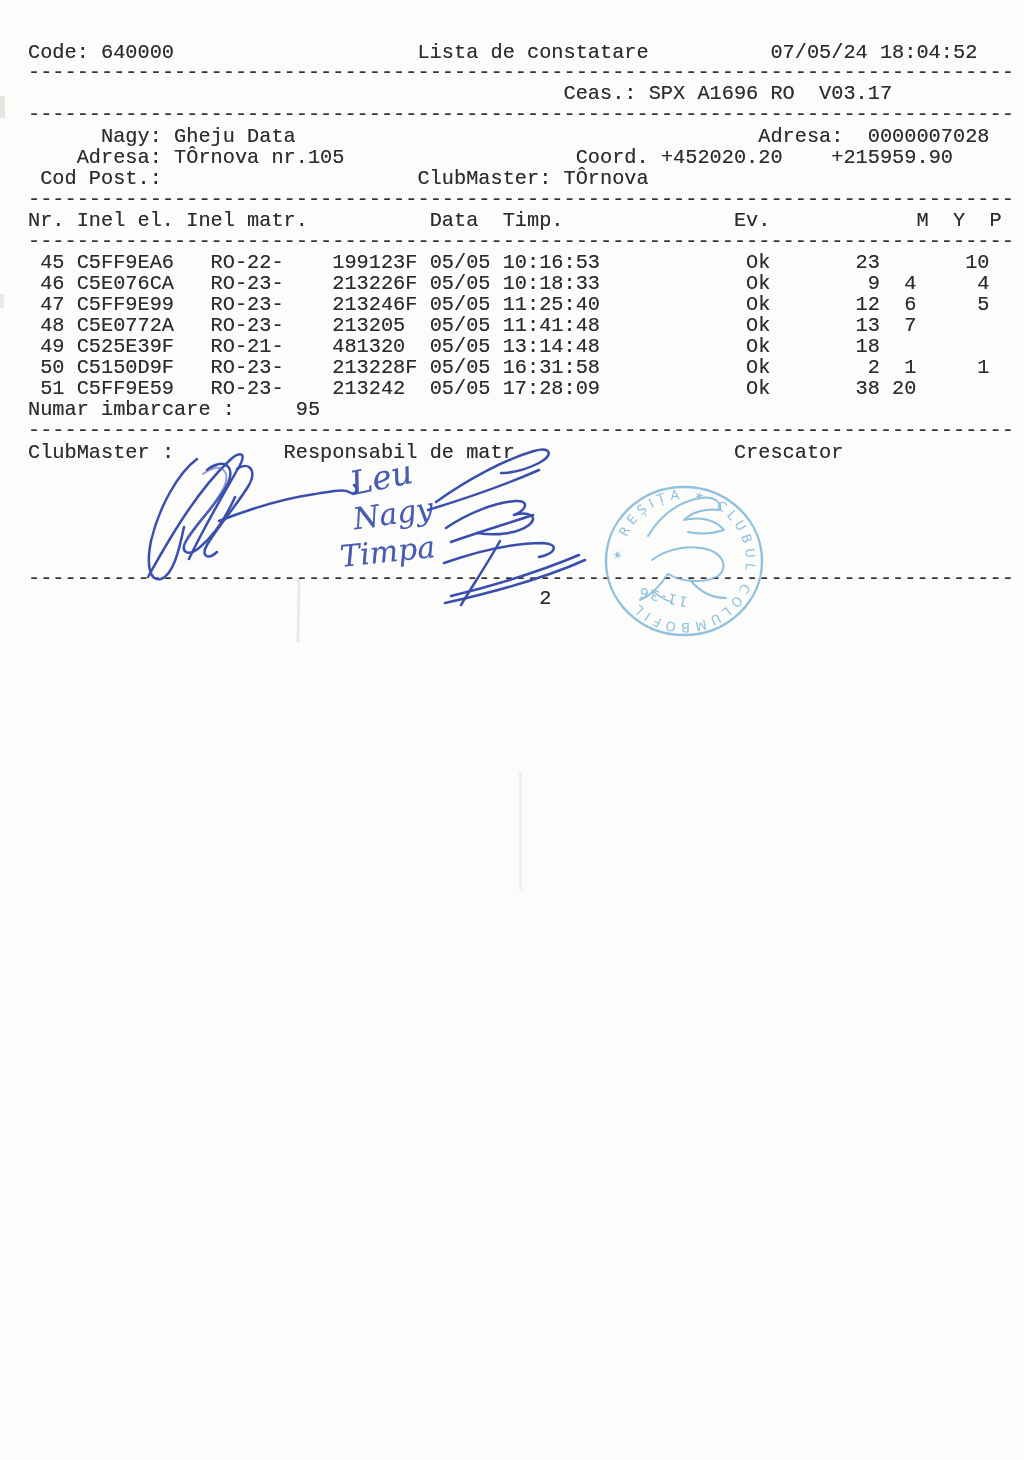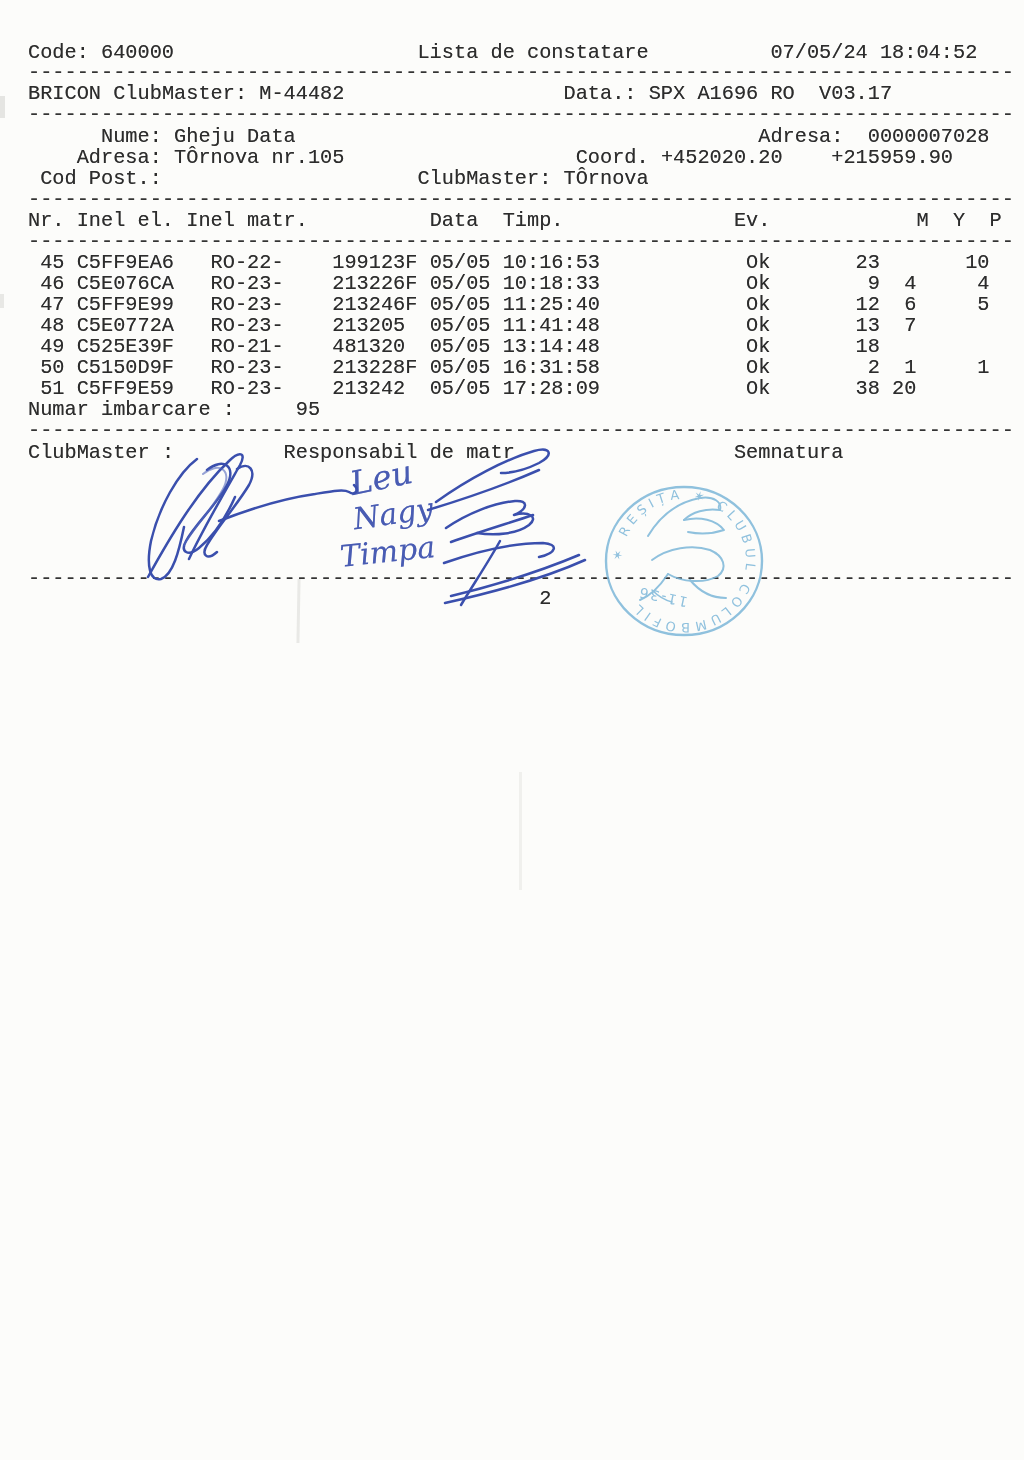--- a/index.html
+++ b/index.html
@@ -40,29 +40,28 @@
     <span class="at" style="left:0ch">Code:</span>
     <span class="at" style="left:6ch">640000</span>
     <span class="at" style="left:32ch">Lista de constatare</span>
     <span class="at" style="left:61ch">07/05/24</span>
     <span class="at" style="left:70ch">18:04:52</span>
   </div>
 
   <div class="ln sep" style="top:62px">---------------------------------------------------------------------------------</div>
 
   <div class="ln" style="top:83px">
-    <span class="at" style="left:0ch">BRICON ClubMaster: M-44482</span>
-    <span class="at" style="left:44ch">Data.:</span>
+    <span class="at" style="left:44ch">Ceas.:</span>
     <span class="at" style="left:51ch">SPX A1696 RO  V03.17</span>
   </div>
 
   <div class="ln sep" style="top:104px">---------------------------------------------------------------------------------</div>
 
   <div class="ln" style="top:126px">
-    <span class="at" style="left:6ch">Nume:</span>
+    <span class="at" style="left:6ch">Nagy:</span>
     <span class="at" style="left:12ch">Gheju Data</span>
     <span class="at" style="left:60ch">Adresa:</span>
     <span class="at" style="left:69ch">0000007028</span>
   </div>
 
   <div class="ln" style="top:147px">
     <span class="at" style="left:4ch">Adresa:</span>
     <span class="at" style="left:12ch">TÔrnova nr.105</span>
     <span class="at" style="left:45ch">Coord.</span>
     <span class="at" style="left:52ch">+452020.20</span>
@@ -104,21 +103,21 @@
   <div class="ln" style="top:399px">
     <span class="at" style="left:0ch">Numar imbarcare :</span>
     <span class="at" style="left:22ch">95</span>
   </div>
 
   <div class="ln sep" style="top:420px">---------------------------------------------------------------------------------</div>
 
   <div class="ln" style="top:442px">
     <span class="at" style="left:0ch">ClubMaster :</span>
     <span class="at" style="left:21ch">Responsabil de matr</span>
-    <span class="at" style="left:58ch">Semnatura</span>
+    <span class="at" style="left:58ch">Crescator</span>
   </div>
 
   <div class="ln sep" style="top:568px">---------------------------------------------------------------------------------</div>
 
   <div class="ln" style="top:588px">
     <span class="at" style="left:42ch">2</span>
   </div>
 
 </div>
 

